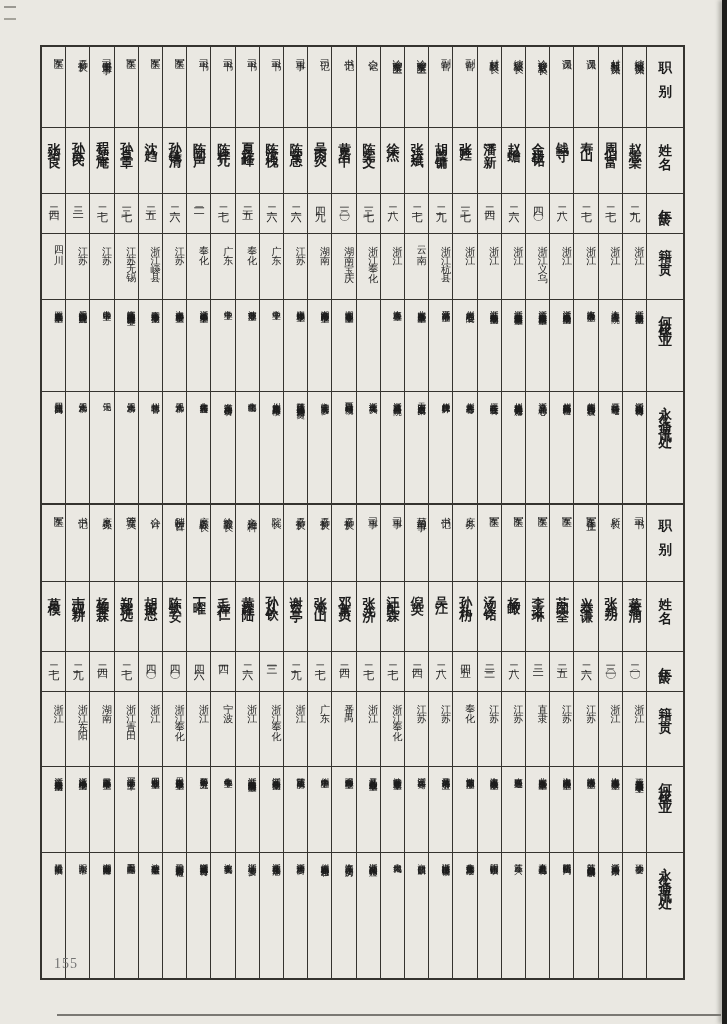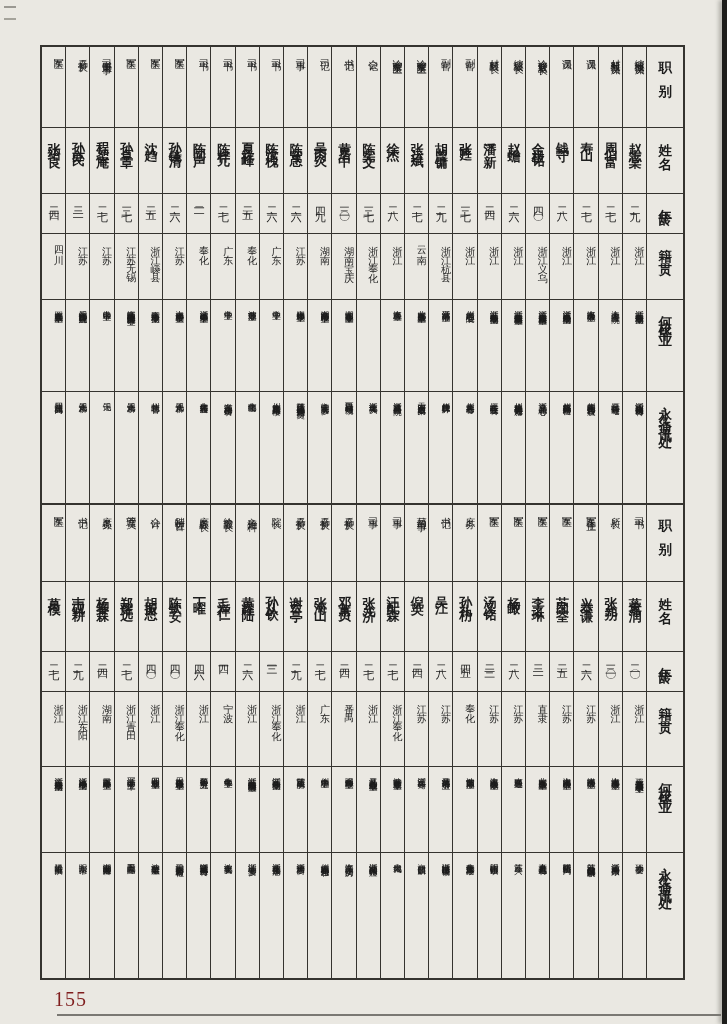--- a/index.html
+++ b/index.html
@@ -65,22 +65,22 @@
   .hdr{justify-content:center;}
   .hdr .v{font-weight:bold;font-size:13.5px;line-height:1;}
   .hdr-0 .v{letter-spacing:22px;}
   .hdr-1 .v{letter-spacing:14px;}
   .hdr-2 .v{letter-spacing:3px;}
   .hdr-3 .v{letter-spacing:14px;}
   .hdr-4 .v{letter-spacing:6px;}
   .hdr-5 .v{letter-spacing:7px;}
   
   .page-number{
-    position:absolute;left:54px;top:988px;
-    font-size:20px;letter-spacing:1px;color:#7f1d1d;
+    position:absolute;left:54px;top:956px;
+    font-size:14px;letter-spacing:1px;color:#737373;
   }
   .artifact-right{
     position:absolute;right:0;top:0;width:5px;height:100%;
     background:#1d1d1b;
     box-shadow:-3px 0 4px rgba(60,60,55,.35);
   }
   .artifact-bottom{
     position:absolute;left:57px;top:1014px;width:664px;height:2px;
     background:#7a7873;
   }

